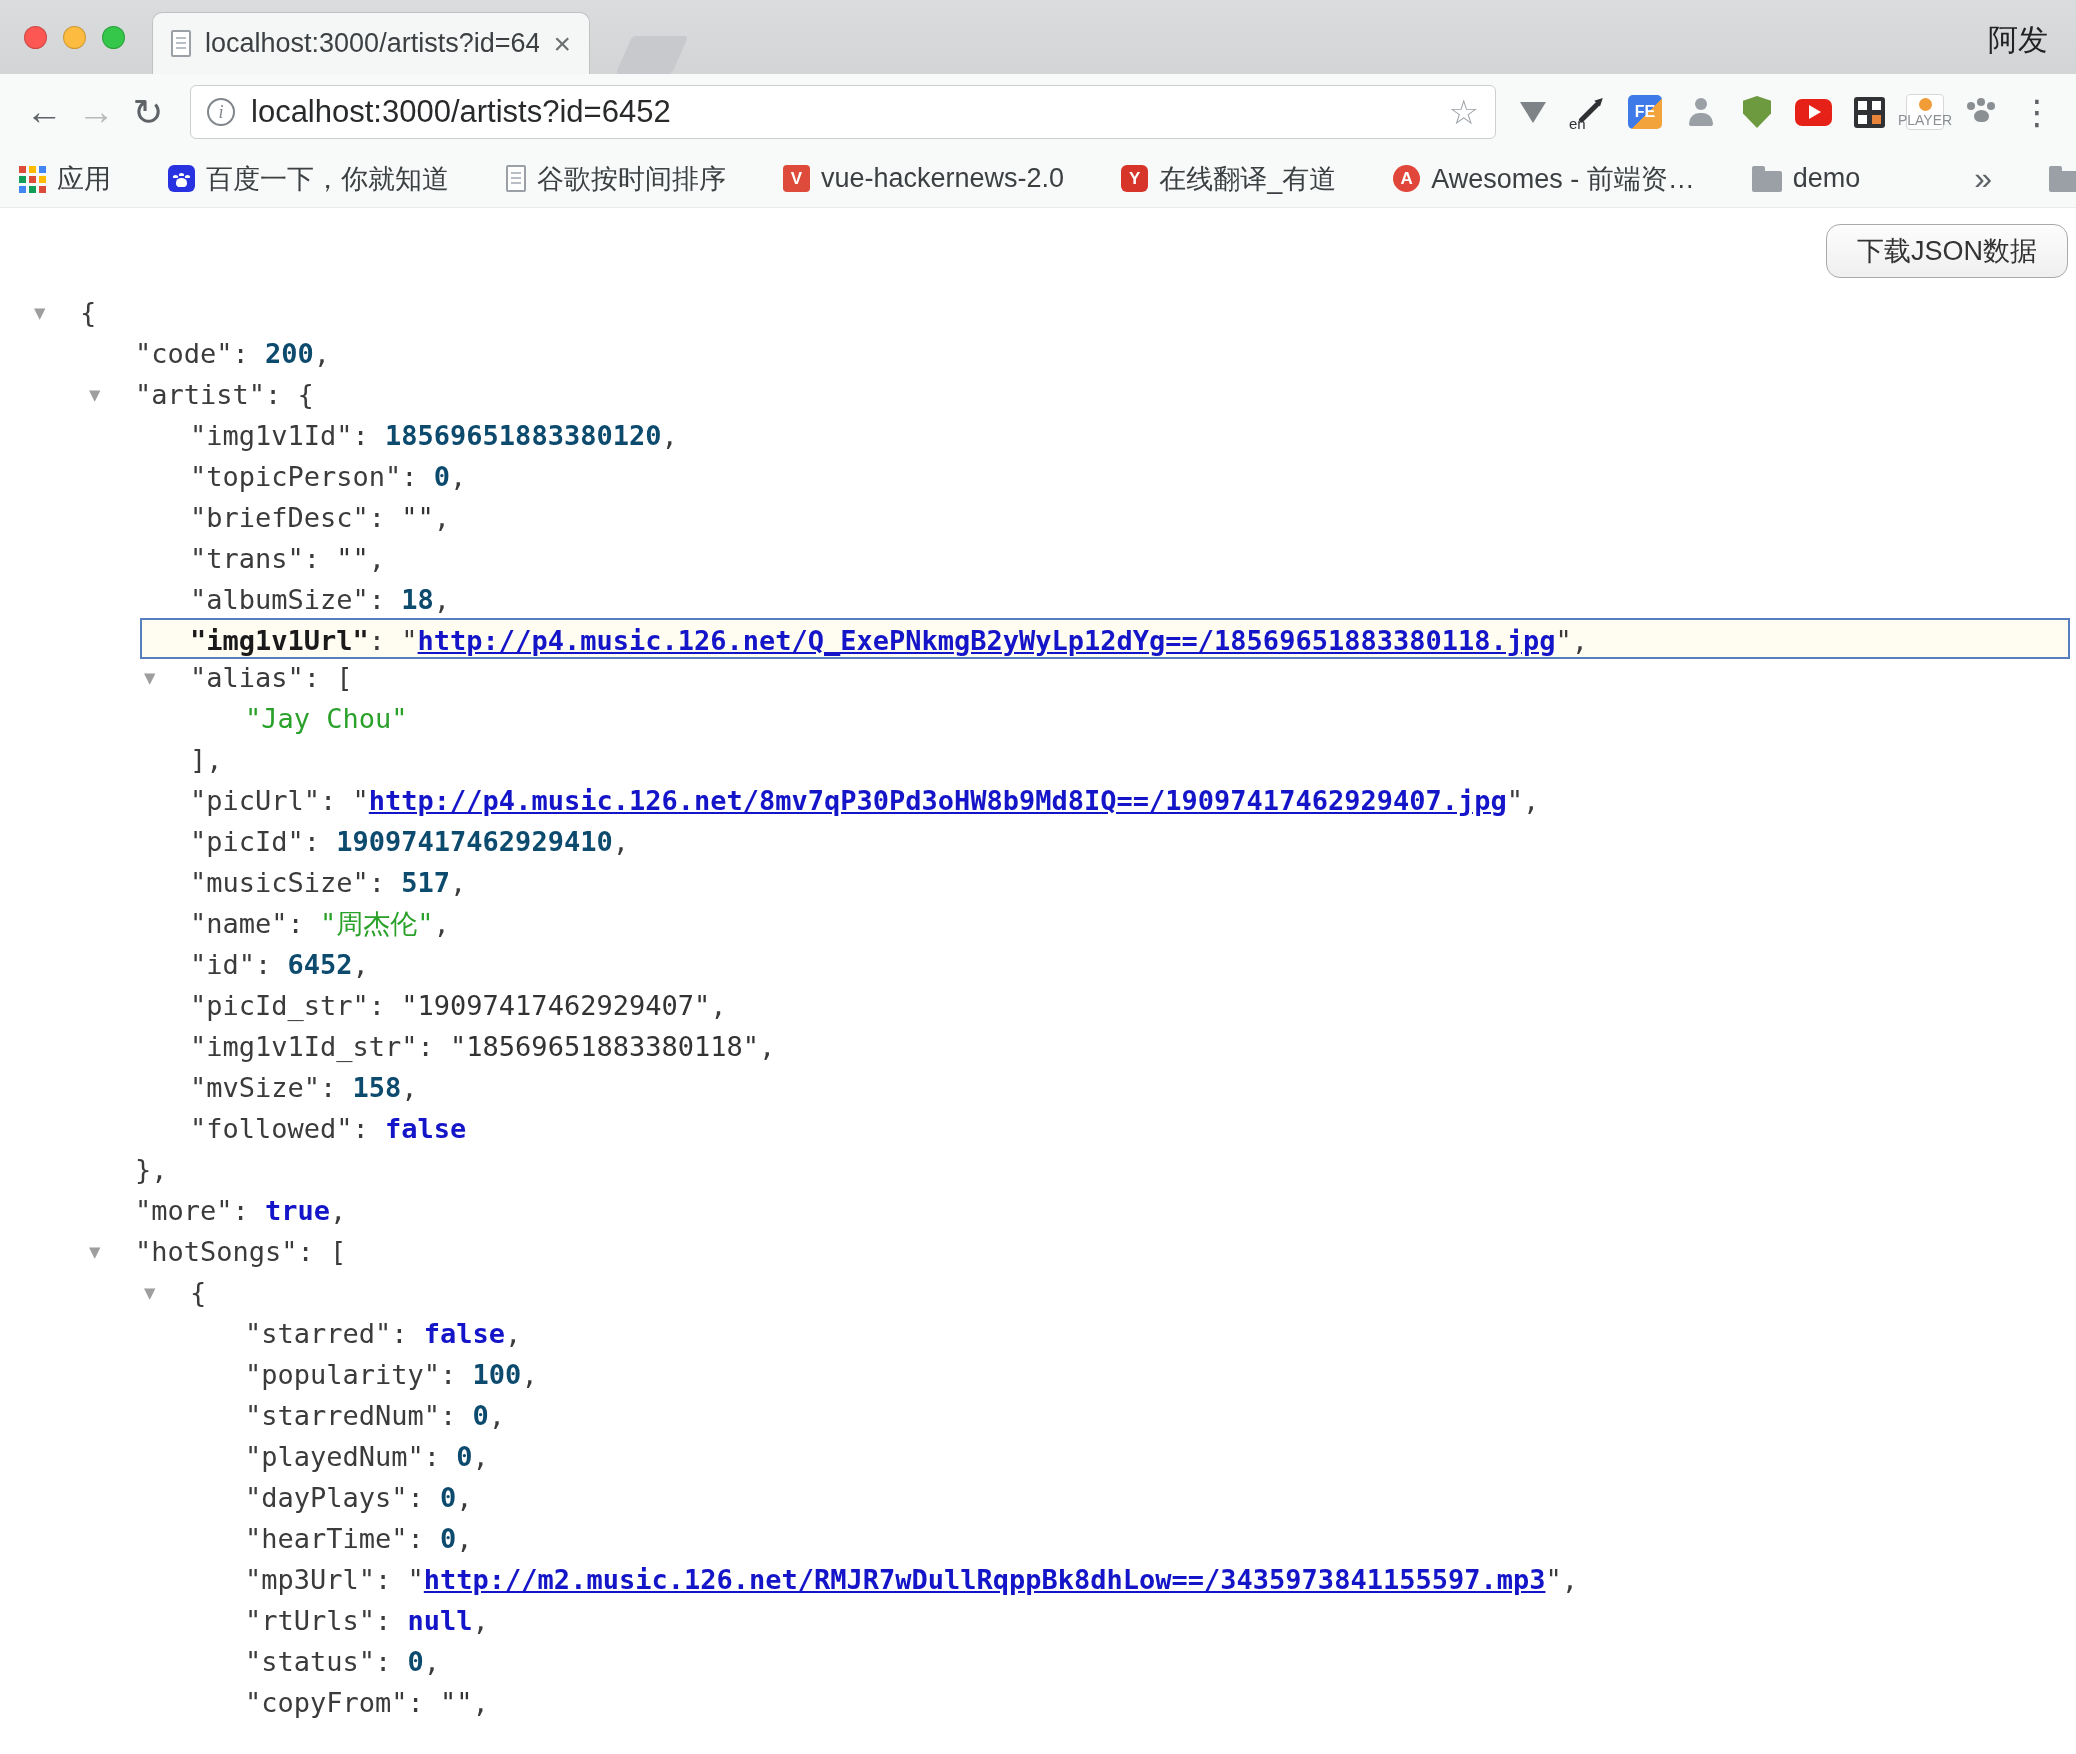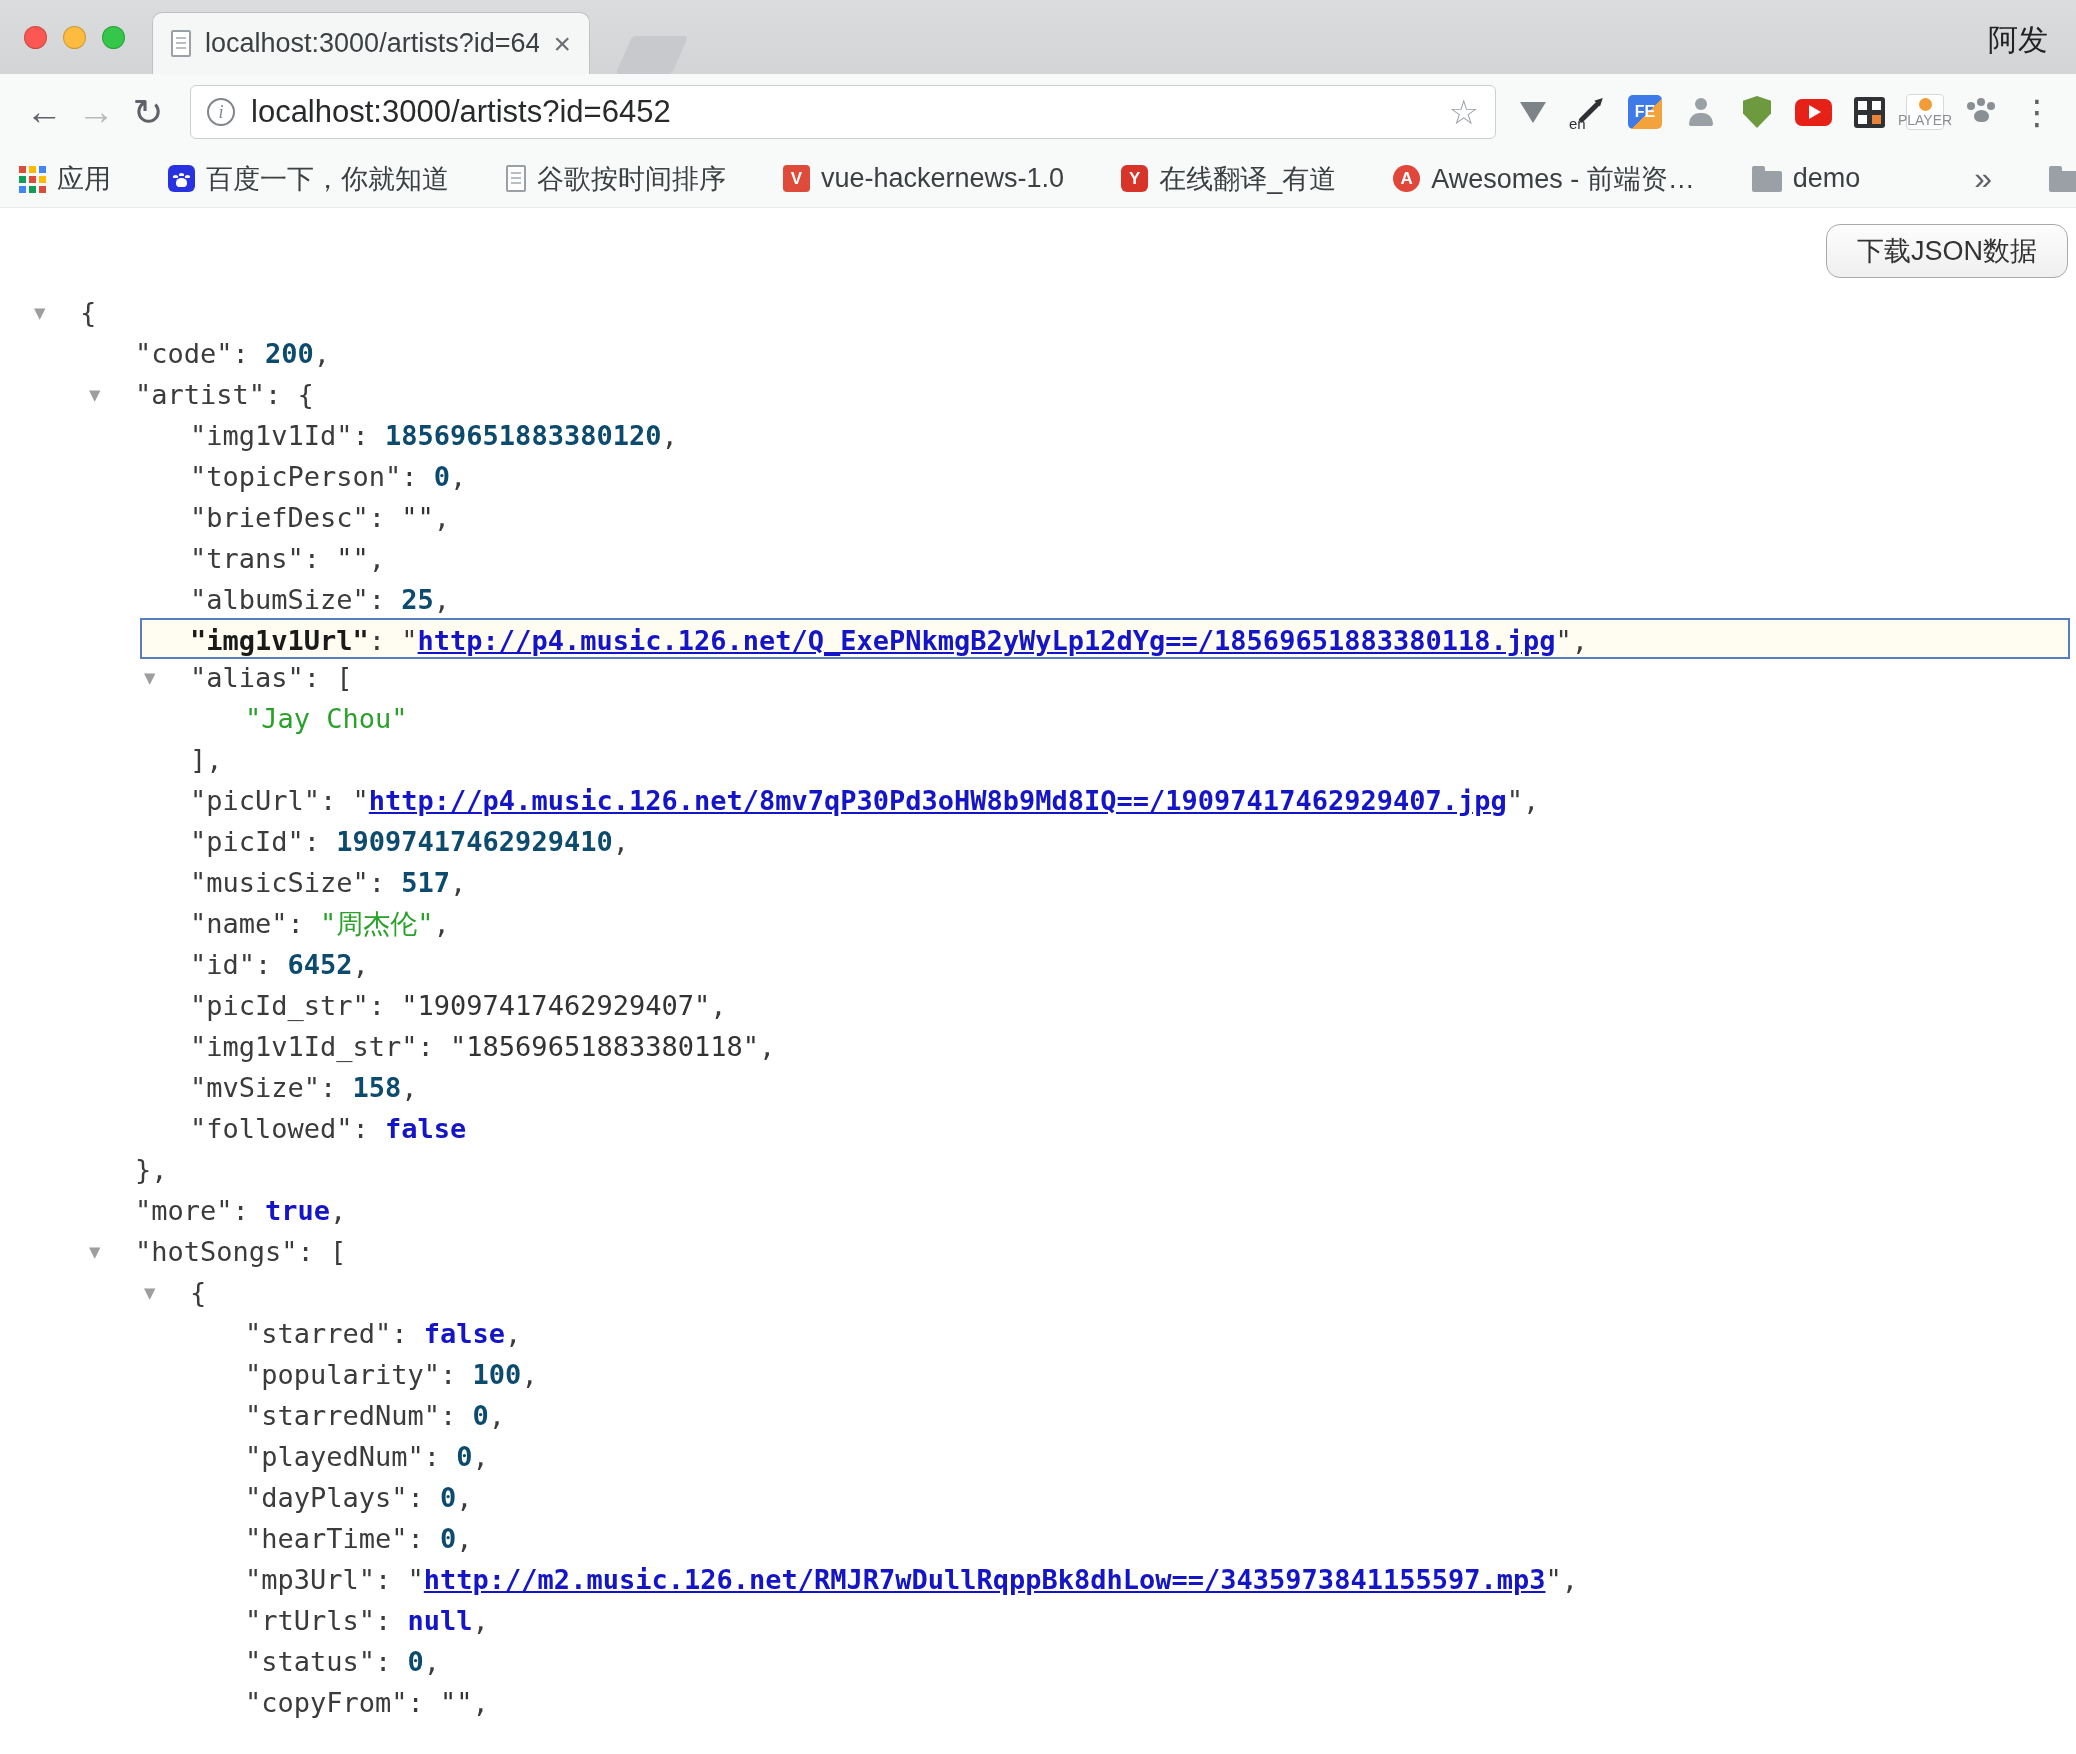--- a/index.html
+++ b/index.html
@@ -204,21 +204,21 @@
     <div class="bm">
       <span class="ic-baidu"></span>
       <span>百度一下，你就知道</span>
     </div>
     <div class="bm">
       <span class="ic-doc"></span>
       <span>谷歌按时间排序</span>
     </div>
     <div class="bm">
       <span class="bm-badge badge-v">V</span>
-      <span>vue-hackernews-1.0</span>
+      <span>vue-hackernews-2.0</span>
     </div>
     <div class="bm">
       <span class="bm-badge badge-y">Y</span>
       <span>在线翻译_有道</span>
     </div>
     <div class="bm">
       <span class="bm-badge badge-a">A</span>
       <span>Awesomes - 前端资…</span>
     </div>
     <div class="bm">
@@ -238,21 +238,21 @@
       <button class="btn">下载JSON数据</button>
     </div>
     <div class="json-tree">
         <div class="jline" style="padding-left: 80px;"><span class="toggle" style="left: 34px;">▼</span><span class="seg-p">{</span></div>
         <div class="jline" style="padding-left: 135px;"><span class="seg-k">"code"</span><span class="seg-p">: </span><span class="seg-n">200</span><span class="seg-p">,</span></div>
         <div class="jline" style="padding-left: 135px;"><span class="toggle" style="left: 89px;">▼</span><span class="seg-k">"artist"</span><span class="seg-p">: </span><span class="seg-p">{</span></div>
         <div class="jline" style="padding-left: 190px;"><span class="seg-k">"img1v1Id"</span><span class="seg-p">: </span><span class="seg-n">18569651883380120</span><span class="seg-p">,</span></div>
         <div class="jline" style="padding-left: 190px;"><span class="seg-k">"topicPerson"</span><span class="seg-p">: </span><span class="seg-n">0</span><span class="seg-p">,</span></div>
         <div class="jline" style="padding-left: 190px;"><span class="seg-k">"briefDesc"</span><span class="seg-p">: </span><span class="seg-sd">""</span><span class="seg-p">,</span></div>
         <div class="jline" style="padding-left: 190px;"><span class="seg-k">"trans"</span><span class="seg-p">: </span><span class="seg-sd">""</span><span class="seg-p">,</span></div>
-        <div class="jline" style="padding-left: 190px;"><span class="seg-k">"albumSize"</span><span class="seg-p">: </span><span class="seg-n">25</span><span class="seg-p">,</span></div>
+        <div class="jline" style="padding-left: 190px;"><span class="seg-k">"albumSize"</span><span class="seg-p">: </span><span class="seg-n">18</span><span class="seg-p">,</span></div>
         <div class="jline sel" style="margin-left: 140px; margin-right: 6px; padding-left: 48px;"><span class="seg-kb">"img1v1Url"</span><span class="seg-p">: </span><span class="seg-p">"</span><a class="seg-u">http://p4.music.126.net/Q_ExePNkmgB2yWyLp12dYg==/18569651883380118.jpg</a><span class="seg-p">"</span><span class="seg-p">,</span></div>
         <div class="jline" style="padding-left: 190px;"><span class="toggle" style="left: 144px;">▼</span><span class="seg-k">"alias"</span><span class="seg-p">: </span><span class="seg-p">[</span></div>
         <div class="jline" style="padding-left: 245px;"><span class="seg-s">"Jay Chou"</span></div>
         <div class="jline" style="padding-left: 190px;"><span class="seg-p">],</span></div>
         <div class="jline" style="padding-left: 190px;"><span class="seg-k">"picUrl"</span><span class="seg-p">: </span><span class="seg-p">"</span><a class="seg-u">http://p4.music.126.net/8mv7qP30Pd3oHW8b9Md8IQ==/19097417462929407.jpg</a><span class="seg-p">"</span><span class="seg-p">,</span></div>
         <div class="jline" style="padding-left: 190px;"><span class="seg-k">"picId"</span><span class="seg-p">: </span><span class="seg-n">19097417462929410</span><span class="seg-p">,</span></div>
         <div class="jline" style="padding-left: 190px;"><span class="seg-k">"musicSize"</span><span class="seg-p">: </span><span class="seg-n">517</span><span class="seg-p">,</span></div>
         <div class="jline" style="padding-left: 190px;"><span class="seg-k">"name"</span><span class="seg-p">: </span><span class="seg-s">"周杰伦"</span><span class="seg-p">,</span></div>
         <div class="jline" style="padding-left: 190px;"><span class="seg-k">"id"</span><span class="seg-p">: </span><span class="seg-n">6452</span><span class="seg-p">,</span></div>
         <div class="jline" style="padding-left: 190px;"><span class="seg-k">"picId_str"</span><span class="seg-p">: </span><span class="seg-sd">"19097417462929407"</span><span class="seg-p">,</span></div>

